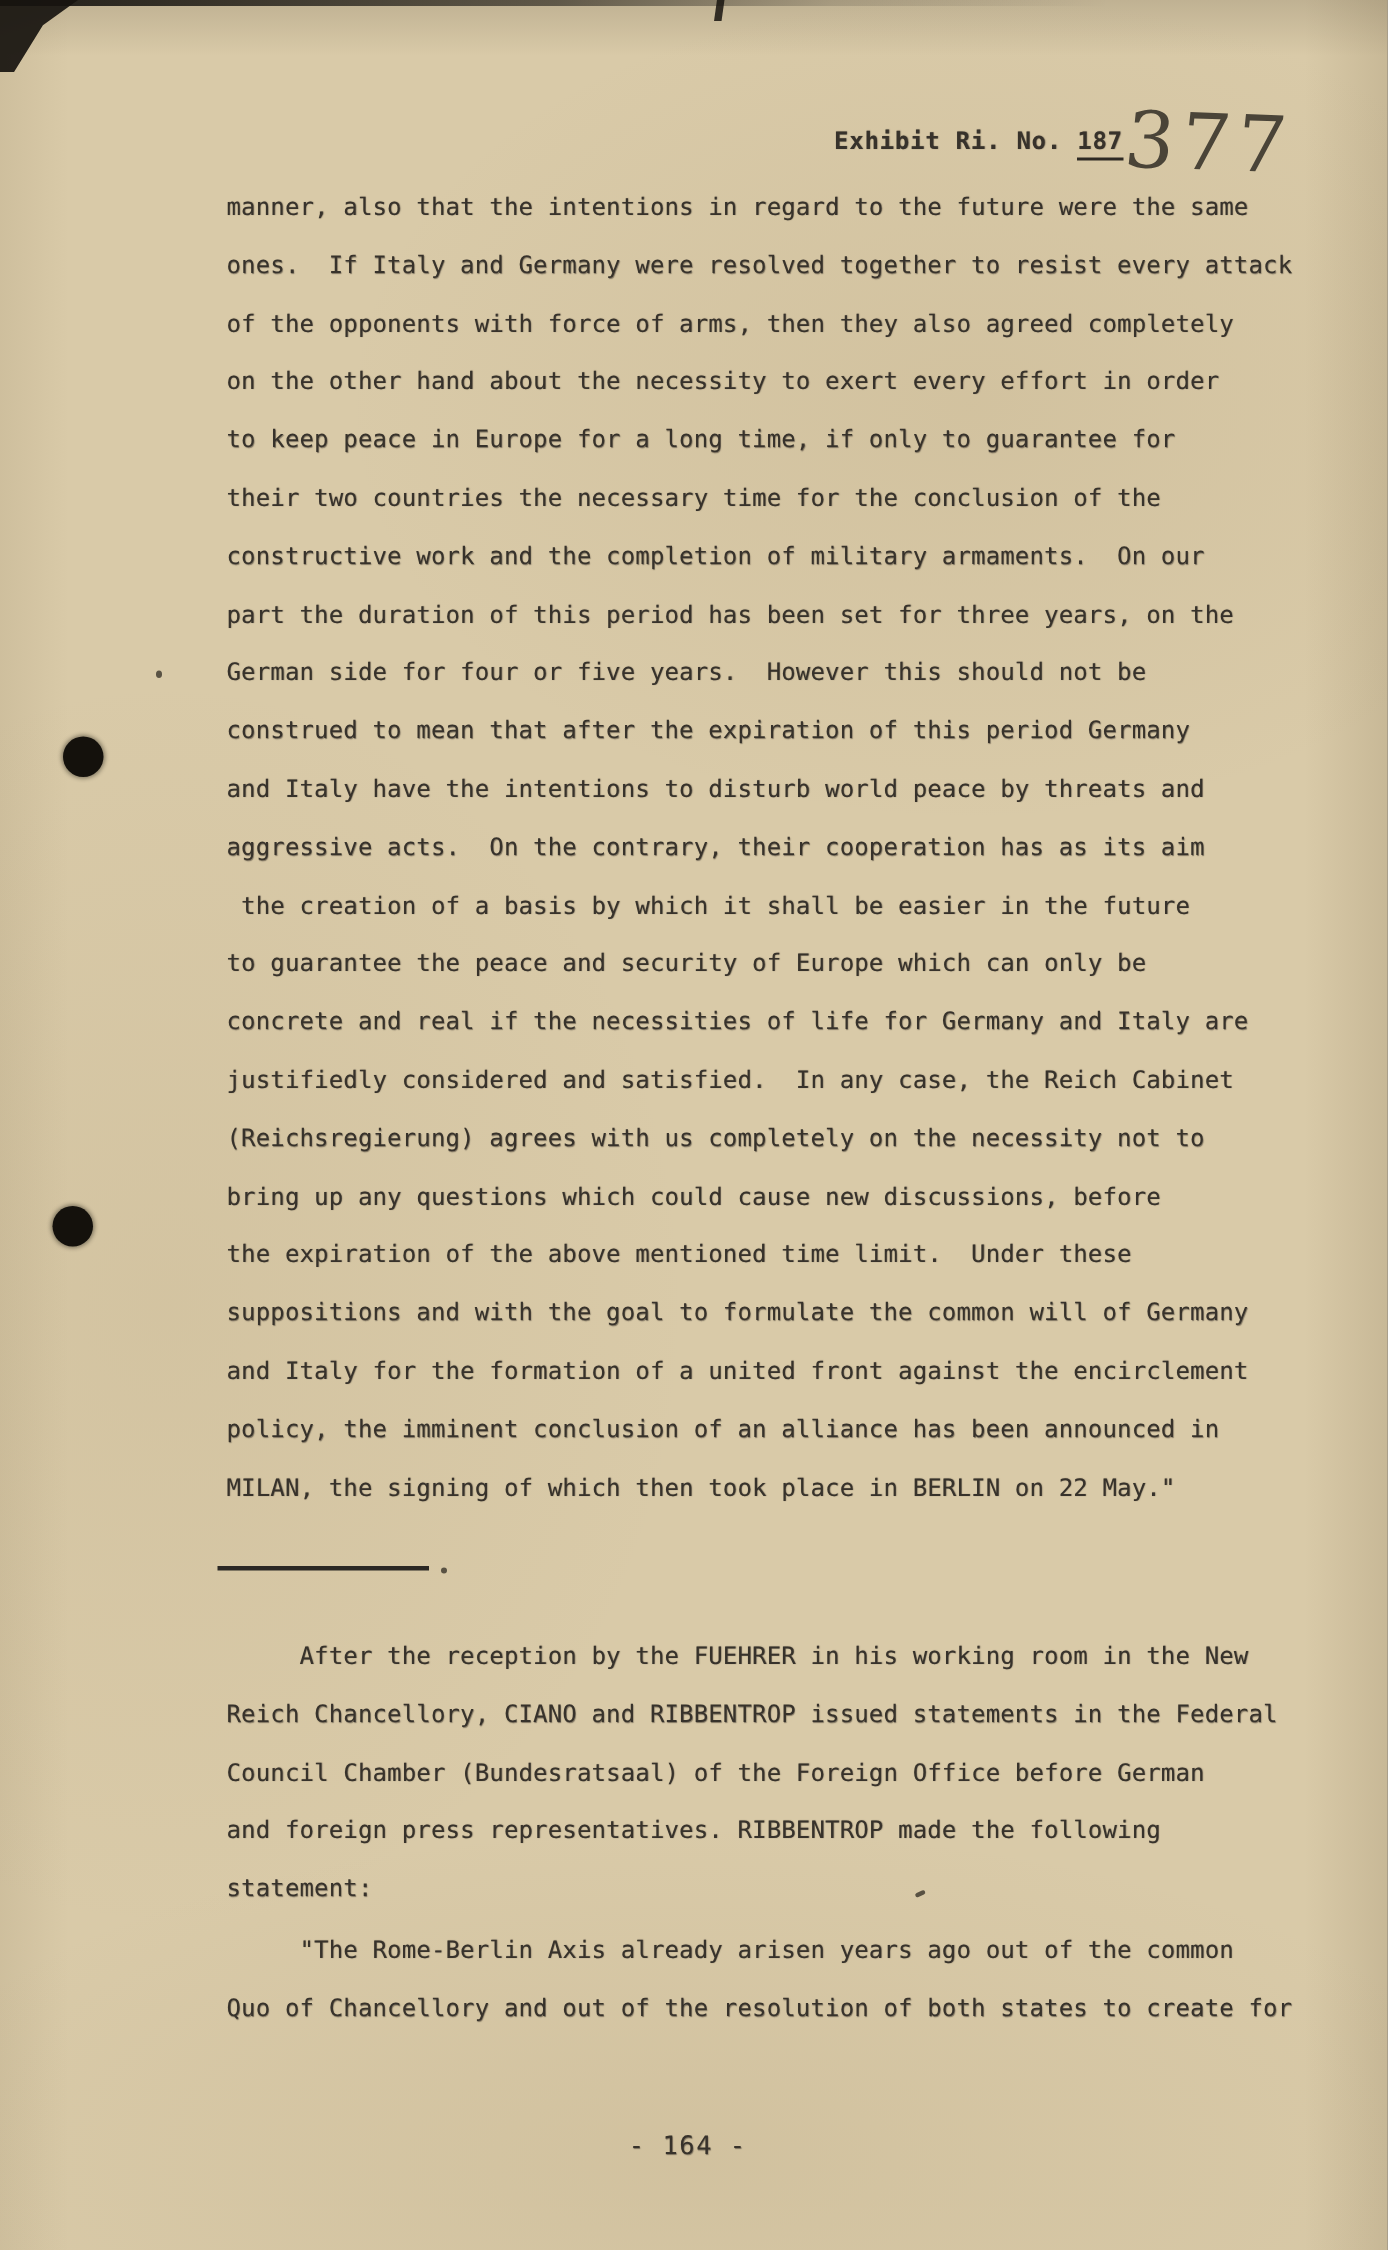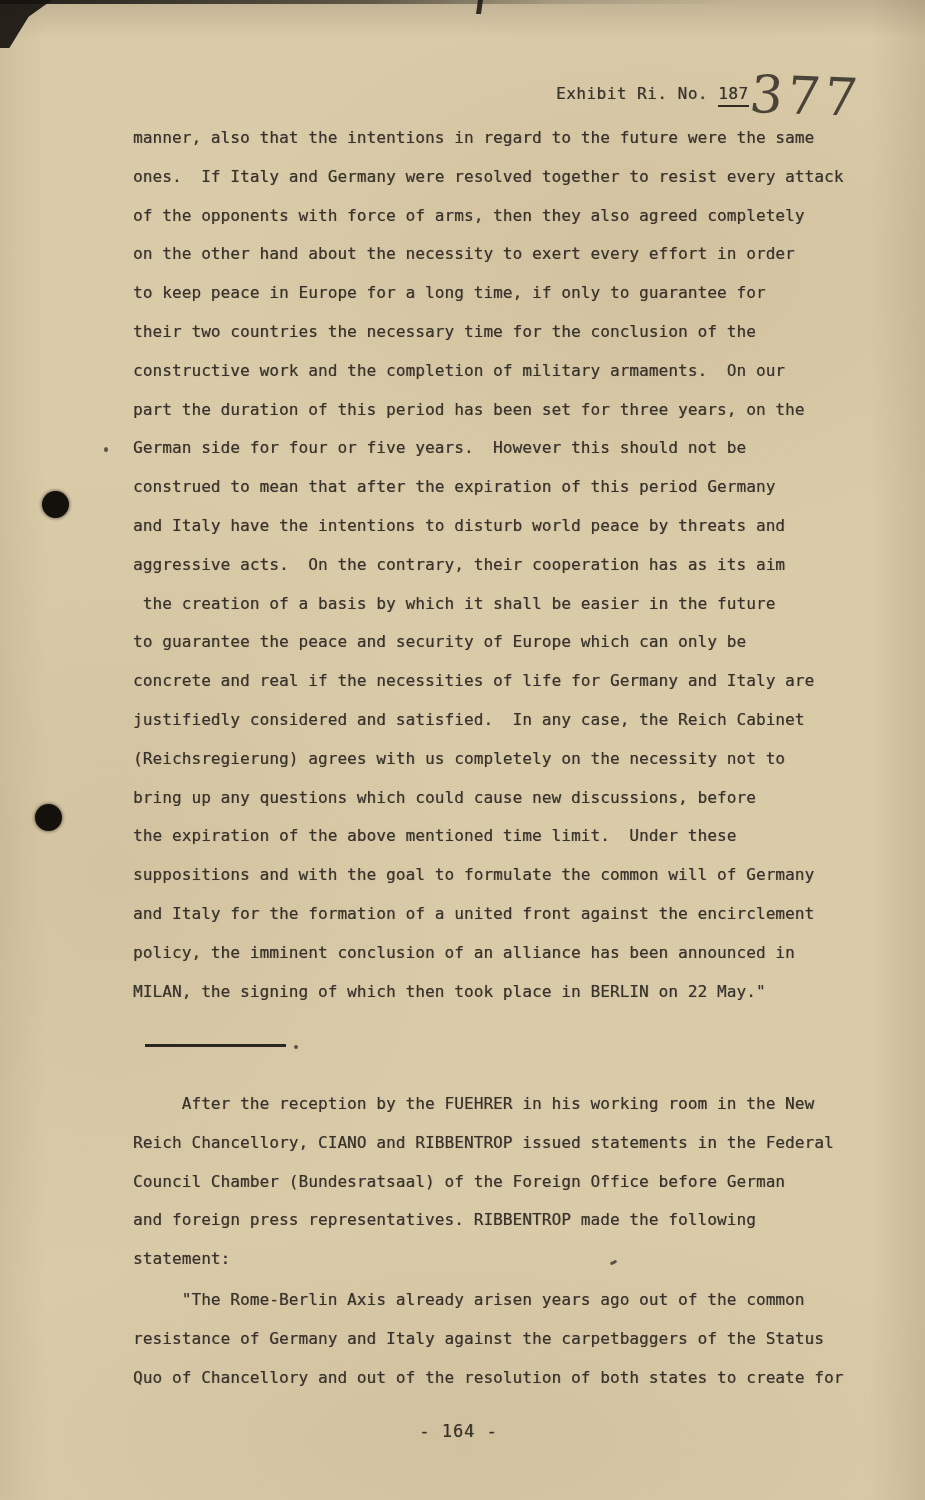--- a/index.html
+++ b/index.html
@@ -50,33 +50,33 @@
   .speck3 { left: 610px; top: 1261px; width: 7px; height: 3px; transform: rotate(-25deg); border-radius: 2px; }
 
   
   .typed {
     font-size: 16px;
     letter-spacing: 0.1px;
     text-shadow: 0.4px 0.4px 0.7px rgba(52,46,38,0.55);
   }
   .para {
     position: absolute;
-    left: 133px;
+    left: 151px;
     width: 740px;
     line-height: 38.8px;
     white-space: pre;
   }
   .para1 { top: 119px; }
   .para2 { top: 1085px; }
   .para3 { top: 1281px; }
   .line { height: 38.8px; }
 
   .exhibit {
     position: absolute; top: 84px; left: 556px;
-    font-size: 16px; font-weight: 400;
+    font-size: 16px; font-weight: 700;
     letter-spacing: 0.5px;
     white-space: pre;
   }
   .exhibit-num {
     border-bottom: 2px solid #2e2a24;
     padding-bottom: 2px;
   }
   .handwritten {
     position: absolute; top: 66px; left: 750px;
     font-family: "DejaVu Serif", "Liberation Serif", serif;
@@ -120,17 +120,17 @@
   <div class="exhibit typed"><span>Exhibit Ri. No. </span><span class="exhibit-num">187</span></div>
 
   <div class="handwritten">377</div>
 
   <div class="para para1 typed"><div class="line">manner, also that the intentions in regard to the future were the same</div><div class="line">ones.  If Italy and Germany were resolved together to resist every attack</div><div class="line">of the opponents with force of arms, then they also agreed completely</div><div class="line">on the other hand about the necessity to exert every effort in order</div><div class="line">to keep peace in Europe for a long time, if only to guarantee for</div><div class="line">their two countries the necessary time for the conclusion of the</div><div class="line">constructive work and the completion of military armaments.  On our</div><div class="line">part the duration of this period has been set for three years, on the</div><div class="line">German side for four or five years.  However this should not be</div><div class="line">construed to mean that after the expiration of this period Germany</div><div class="line">and Italy have the intentions to disturb world peace by threats and</div><div class="line">aggressive acts.  On the contrary, their cooperation has as its aim</div><div class="line"> the creation of a basis by which it shall be easier in the future</div><div class="line">to guarantee the peace and security of Europe which can only be</div><div class="line">concrete and real if the necessities of life for Germany and Italy are</div><div class="line">justifiedly considered and satisfied.  In any case, the Reich Cabinet</div><div class="line">(Reichsregierung) agrees with us completely on the necessity not to</div><div class="line">bring up any questions which could cause new discussions, before</div><div class="line">the expiration of the above mentioned time limit.  Under these</div><div class="line">suppositions and with the goal to formulate the common will of Germany</div><div class="line">and Italy for the formation of a united front against the encirclement</div><div class="line">policy, the imminent conclusion of an alliance has been announced in</div><div class="line">MILAN, the signing of which then took place in BERLIN on 22 May."</div></div>
 
   <div class="rule"></div>
 
   <div class="para para2 typed"><div class="line">     After the reception by the FUEHRER in his working room in the New</div><div class="line">Reich Chancellory, CIANO and RIBBENTROP issued statements in the Federal</div><div class="line">Council Chamber (Bundesratsaal) of the Foreign Office before German</div><div class="line">and foreign press representatives. RIBBENTROP made the following</div><div class="line">statement:</div></div>
 
-  <div class="para para3 typed"><div class="line">     "The Rome-Berlin Axis already arisen years ago out of the common</div><div class="line">resistance of Germany and Italy against the carpetbaggers of the Status</div><div class="line">Quo of Chancellory and out of the resolution of both states to create for</div></div>
+  <div class="para para3 typed"><div class="line">     "The Rome-Berlin Axis already arisen years ago out of the common</div><div class="line">Quo of Chancellory and out of the resolution of both states to create for</div></div>
 
   <div class="footer typed">- 164 -</div>
 
 </div>
 
 </body></html>

